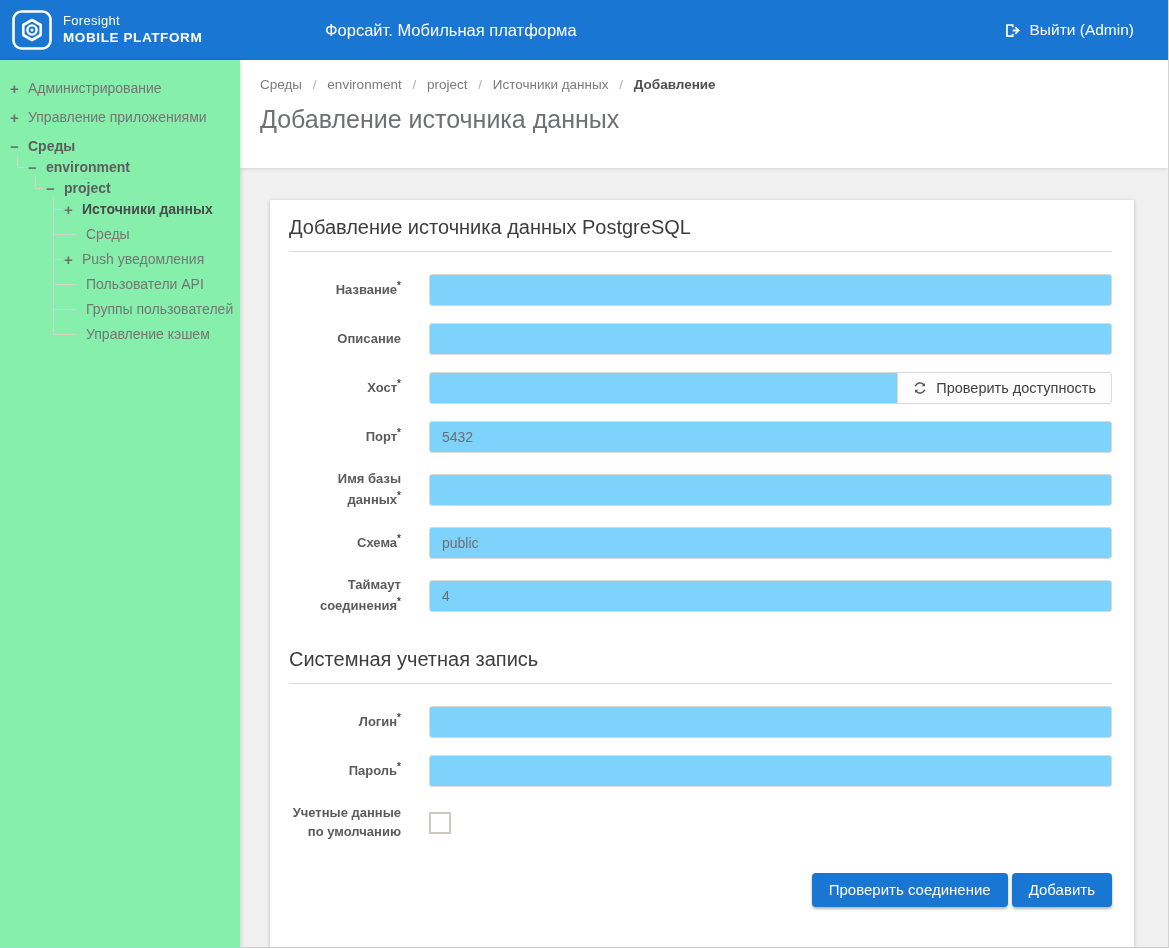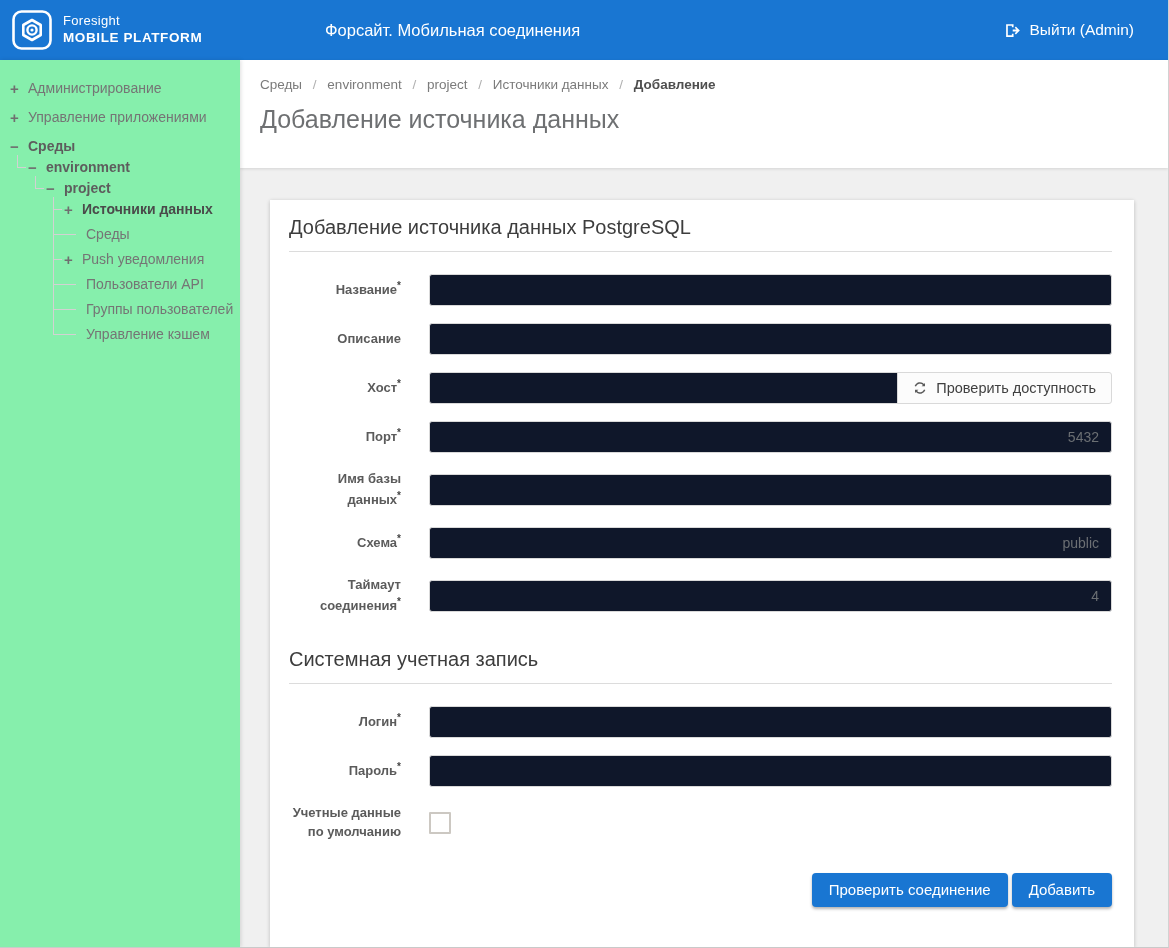--- a/index.html
+++ b/index.html
@@ -56,21 +56,21 @@
   .scroll { flex:1 1 auto; overflow:hidden; }
   .card { background:#fff; margin:32px 34px 0 30px; min-height:712px; box-shadow:0 1px 4px rgba(0,0,0,.22);
           padding:16px 22px 40px 19px; }
   .section-h { font-size:20px; font-weight:400; color:#3d3d3d; padding-bottom:12px; border-bottom:1px solid #dcdcdc; margin-bottom:22px; }
   .section-h.second { margin-top:32px; }
   .frow { display:flex; align-items:center; margin-bottom:17px; }
   .lbl { width:112px; flex:0 0 auto; text-align:right; font-size:13px; font-weight:700; color:#5b5b5b; line-height:1.45; }
   .lbl sup { font-size:10px; color:#444; }
   .ctl { flex:1 1 auto; margin-left:28px; display:flex; }
   .tin { width:100%; height:32px; border:1px solid #d9d9d9; border-radius:3px; padding:0 12px;
-         font-family:inherit; font-size:14px; color:#6b6f73; background:#0f172a; outline:none;text-align:right; }
+         font-family:inherit; font-size:14px; color:#6b6f73; background:#7dd3fc; outline:none; }
   .igroup { display:flex; width:100%; }
   .igroup .tin { border-radius:3px 0 0 3px; }
   .check-btn { flex:0 0 auto; margin-left:-1px; height:32px; display:flex; align-items:center; gap:9px;
                padding:0 15px; background:#fcfcfc; border:1px solid #d9d9d9; border-radius:0 3px 3px 0;
                font-family:inherit; font-size:14.5px; color:#404040; cursor:pointer; }
   .checkbox { width:22px; height:22px; appearance:none; -webkit-appearance:none; border:2px solid #ccc8c2;
               border-radius:1px; background:#fff; cursor:pointer; }
   .btnbar { display:flex; justify-content:flex-end; gap:4px; margin-top:31px; }
   .btn-primary { height:34px; padding:0 17px; background:#1976d2; border:none; border-radius:4px;
                  color:#fff; font-family:inherit; font-size:15px; cursor:pointer;
@@ -87,21 +87,21 @@
         <rect x="1.5" y="1.5" width="37" height="37" rx="8" fill="none" stroke="#fff" stroke-width="2.6"></rect>
         <polygon points="20,10 28.7,15 28.7,25 20,30 11.3,25 11.3,15" fill="none" stroke="#fff" stroke-width="2.6" stroke-linejoin="round"></polygon>
         <circle cx="20" cy="20" r="4.6" fill="none" stroke="#fff" stroke-width="2.4"></circle>
         <circle cx="20" cy="20" r="1.6" fill="#fff"></circle>
       </svg>
       <div class="brand-text">
         <div class="brand-line1">Foresight</div>
         <div class="brand-line2">MOBILE PLATFORM</div>
       </div>
     </div>
-    <div class="header-title">Форсайт. Мобильная соединения</div>
+    <div class="header-title">Форсайт. Мобильная платформа</div>
     <div class="logout">
       <svg width="17" height="17" viewBox="0 0 16 16">
         <path d="M2 2 h7 v3 h-1.6 v-1.4 h-3.8 v8.8 h3.8 V11 H9 v3 H2 Z" fill="#fff"></path>
         <path d="M8.2 7.1 h3.6 L10.1 5.4 11.2 4.3 14.9 8 11.2 11.7 10.1 10.6 11.8 8.9 H8.2 Z" fill="#fff"></path>
       </svg>
       <span>Выйти (Admin)</span>
     </div>
   </div>
 
   <div class="main">

